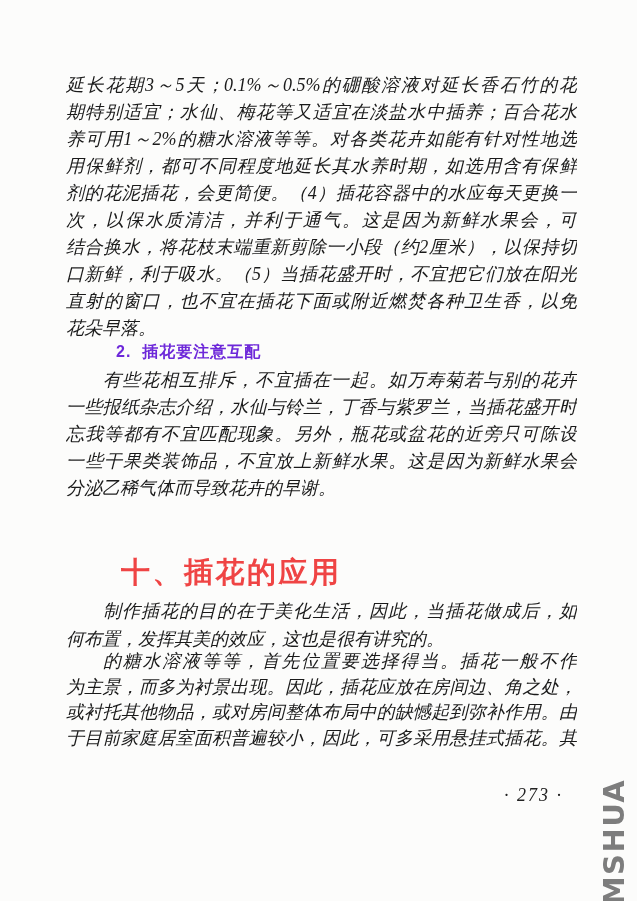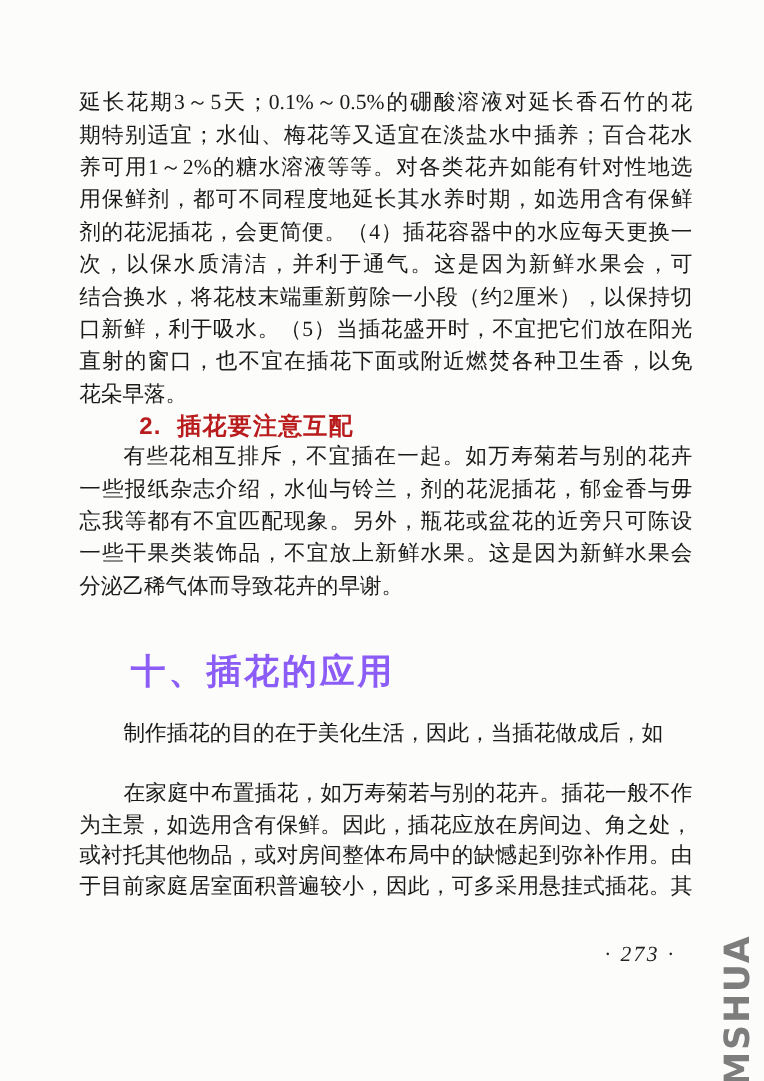--- a/index.html
+++ b/index.html
@@ -12,38 +12,39 @@
     font-family:"Liberation Serif","DejaVu Serif",serif;
     color:#1a1a1a;
   }
   .block { position:absolute; left:66px; width:511px; }
   .line {
     font-size:18px;
     text-align:justify;
     text-align-last:justify;
     overflow:hidden;
     white-space:nowrap;
+    font-style:italic;
   }
   .lh27  .line { line-height:27px;   height:27px; }
   .lh28  .line { line-height:28px;   height:28px; }
   .lh255 .line { line-height:25.5px; height:25.5px; }
   .short-last .line:last-child { text-align-last:left; }
   .indent .line:first-child { text-indent:2.05em; }
 
   .section-h {
     position:absolute; left:116px; top:342px; margin:0;
     font-family:"Liberation Sans","DejaVu Sans",sans-serif;
-    font-weight:bold; font-size:20px; letter-spacing:1px;
-    white-space:pre; color:#b91c1c;
+    font-weight:bold; font-size:16px; letter-spacing:1px;
+    white-space:pre; color:#6d28d9;
   }
   .chapter-h {
-    position:absolute; left:109px; top:543px; margin:0;
+    position:absolute; left:109px; top:543px; margin:12px;
     font-family:"Liberation Serif","DejaVu Serif",serif;
     font-weight:600; font-size:29px; line-height:34px;
-    letter-spacing:2.5px; color:#8b5cf6;
+    letter-spacing:2.5px; color:#ef4444;
   }
   .pagenum {
     position:absolute; top:785px; left:66px; width:497px;
     text-align:right; font-style:italic;
     font-size:18px; letter-spacing:2px; color:#222;
   }
   .watermark {
     position:absolute; left:614px; top:842px;
     transform:translate(-50%,-50%) rotate(-90deg);
     font-family:"DejaVu Sans","Liberation Sans",sans-serif;
@@ -66,35 +67,36 @@
       <div class="line">结合换水，将花枝末端重新剪除一小段（约2厘米），以保持切</div>
       <div class="line">口新鲜，利于吸水。（5）当插花盛开时，不宜把它们放在阳光</div>
       <div class="line">直射的窗口，也不宜在插花下面或附近燃焚各种卫生香，以免</div>
       <div class="line">花朵早落。</div>
     </div>
 
   <h3 class="section-h">2.  插花要注意互配</h3>
 
   <div class="block lh27 indent short-last" style="top:367px;">
       <div class="line">有些花相互排斥，不宜插在一起。如万寿菊若与别的花卉</div>
-      <div class="line">一些报纸杂志介绍，水仙与铃兰，剂的花泥插花，郁金香与毋</div>
+      <div class="line">一些报纸杂志介绍，水仙与铃兰，丁香与紫罗兰，当插花盛开时</div>
       <div class="line">忘我等都有不宜匹配现象。另外，瓶花或盆花的近旁只可陈设</div>
       <div class="line">一些干果类装饰品，不宜放上新鲜水果。这是因为新鲜水果会</div>
       <div class="line">分泌乙稀气体而导致花卉的早谢。</div>
     </div>
 
   <h2 class="chapter-h">十、插花的应用</h2>
 
   <div class="block lh28 indent short-last" style="top:597px;">
       <div class="line">制作插花的目的在于美化生活，因此，当插花做成后，如</div>
+      <div class="line">何布置，发挥其美的效应，这也是很有讲究的。</div>
     </div>
 
   <div class="block lh255 indent" style="top:649px;">
-      <div class="line">在家庭中布置插花，如万寿菊若与别的花卉。插花一般不作</div>
-      <div class="line">为主景，如选用含有保鲜。因此，插花应放在房间边、角之处，</div>
+      <div class="line">的糖水溶液等等，首先位置要选择得当。插花一般不作</div>
+      <div class="line">为主景，而多为衬景出现。因此，插花应放在房间边、角之处，</div>
       <div class="line">或衬托其他物品，或对房间整体布局中的缺憾起到弥补作用。由</div>
       <div class="line">于目前家庭居室面积普遍较小，因此，可多采用悬挂式插花。其</div>
     </div>
 
   <div class="pagenum">· 273 ·</div>
 
   <div class="watermark">MSHUA</div>
 
 </div>
 

